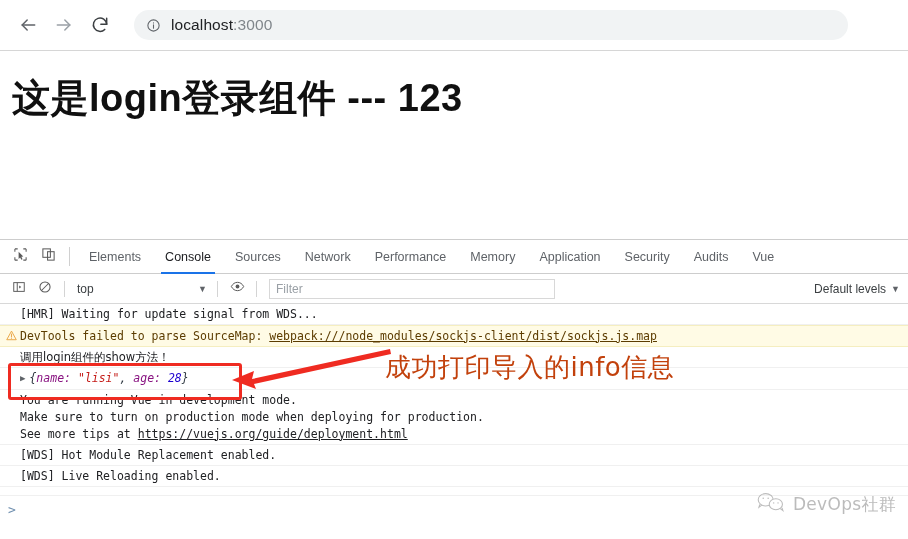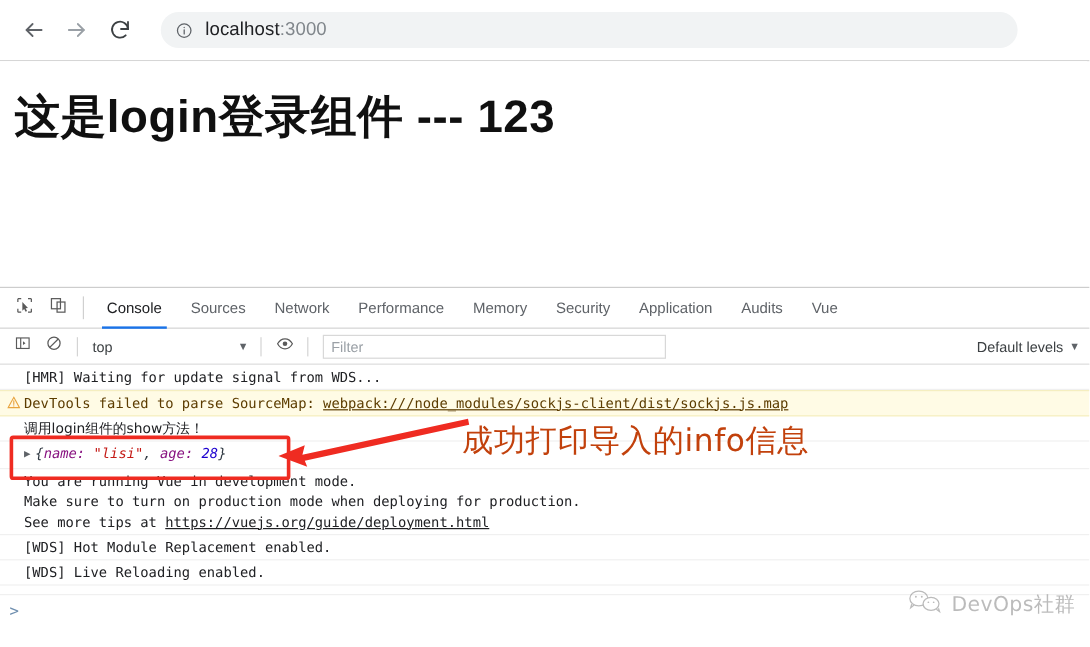--- a/index.html
+++ b/index.html
@@ -318,40 +318,43 @@
       <div class="dt-icon-btn">
         <span>
           <svg width="15" height="15" viewBox="0 0 16 16" fill="none" stroke="#5a5a5a" stroke-width="1.1">
             <rect x="2" y="2" width="8" height="9"></rect>
             <rect x="7" y="5" width="7" height="9"></rect>
           </svg>
         </span>
       </div>
       <div class="dt-sep"></div>
 
+      <div class="dt-tab">
+          <span>Elements</span>
+        </div>
       <div class="dt-tab active">
           <span>Console</span>
         </div>
       <div class="dt-tab">
           <span>Sources</span>
         </div>
       <div class="dt-tab">
           <span>Network</span>
         </div>
       <div class="dt-tab">
           <span>Performance</span>
         </div>
       <div class="dt-tab">
           <span>Memory</span>
         </div>
       <div class="dt-tab">
+          <span>Application</span>
+        </div>
+      <div class="dt-tab">
           <span>Security</span>
-        </div>
-      <div class="dt-tab">
-          <span>Application</span>
         </div>
       <div class="dt-tab">
           <span>Audits</span>
         </div>
       <div class="dt-tab">
           <span>Vue</span>
         </div>
     </div>
 
     <div class="dt-toolbar">

